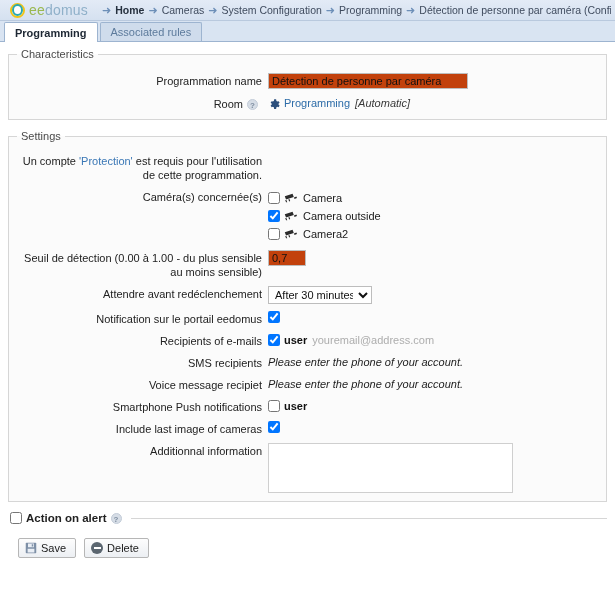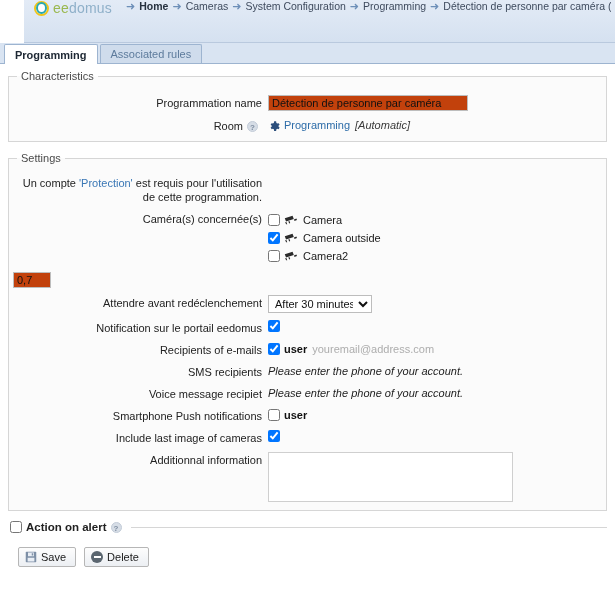--- a/index.html
+++ b/index.html
@@ -9,26 +9,25 @@
     background:#ffffff;
     font-family:"Liberation Sans", sans-serif;
     font-size:11px;
     color:#1a1a1a;
     overflow:hidden;
     position:relative;
   }
 
   
   .header {
-    height:43px;
+    height:21px;
     background:linear-gradient(#e3ebf6,#d5e1f0);
     border-bottom:1px solid #b9c9de;
-    display:flex; align-items:flex-start;
+    display:flex; align-items:center;
     padding:0 4px;
-    margin-left:24px;
   }
   .logo { display:flex; align-items:center; margin-left:6px; margin-right:14px; }
   .logo-ring {
     width:15px; height:15px; border-radius:50%;
     border:2px solid #f0c419;
     background:#ffffff;
     display:flex; align-items:center; justify-content:center;
     position:relative;
   }
   .logo-ring::after{
@@ -251,20 +250,21 @@
             <svg viewBox="0 0 18 14" width="14" height="11">
                 <path fill="#2b2b2b" d="M1 4l10-3 1.6 4.2L2.6 8.4zM12.8 5.6l3.2-1.1.7 2-3.2 1.1zM3 8.8l1.2 3H2.6l-1-3zM5.6 8.1l1 2.6 1.4-.5-1-2.6z"></path>
               </svg>
           </span>
           <span class="cam-label">Camera2</span>
         </div>
       </div>
     </div>
 
     <div class="row">
+      <div class="lab">Seuil de détection (0.00 à 1.00 - du plus sensible au moins sensible)</div>
       <div class="fld">
         <input class="txt thresh" type="text" value="0,7" style="">
       </div>
     </div>
 
     <div class="row">
       <div class="lab">Attendre avant redéclenchement</div>
       <div class="fld">
         <select class="sel">
           <option>After 30 minutes</option>

